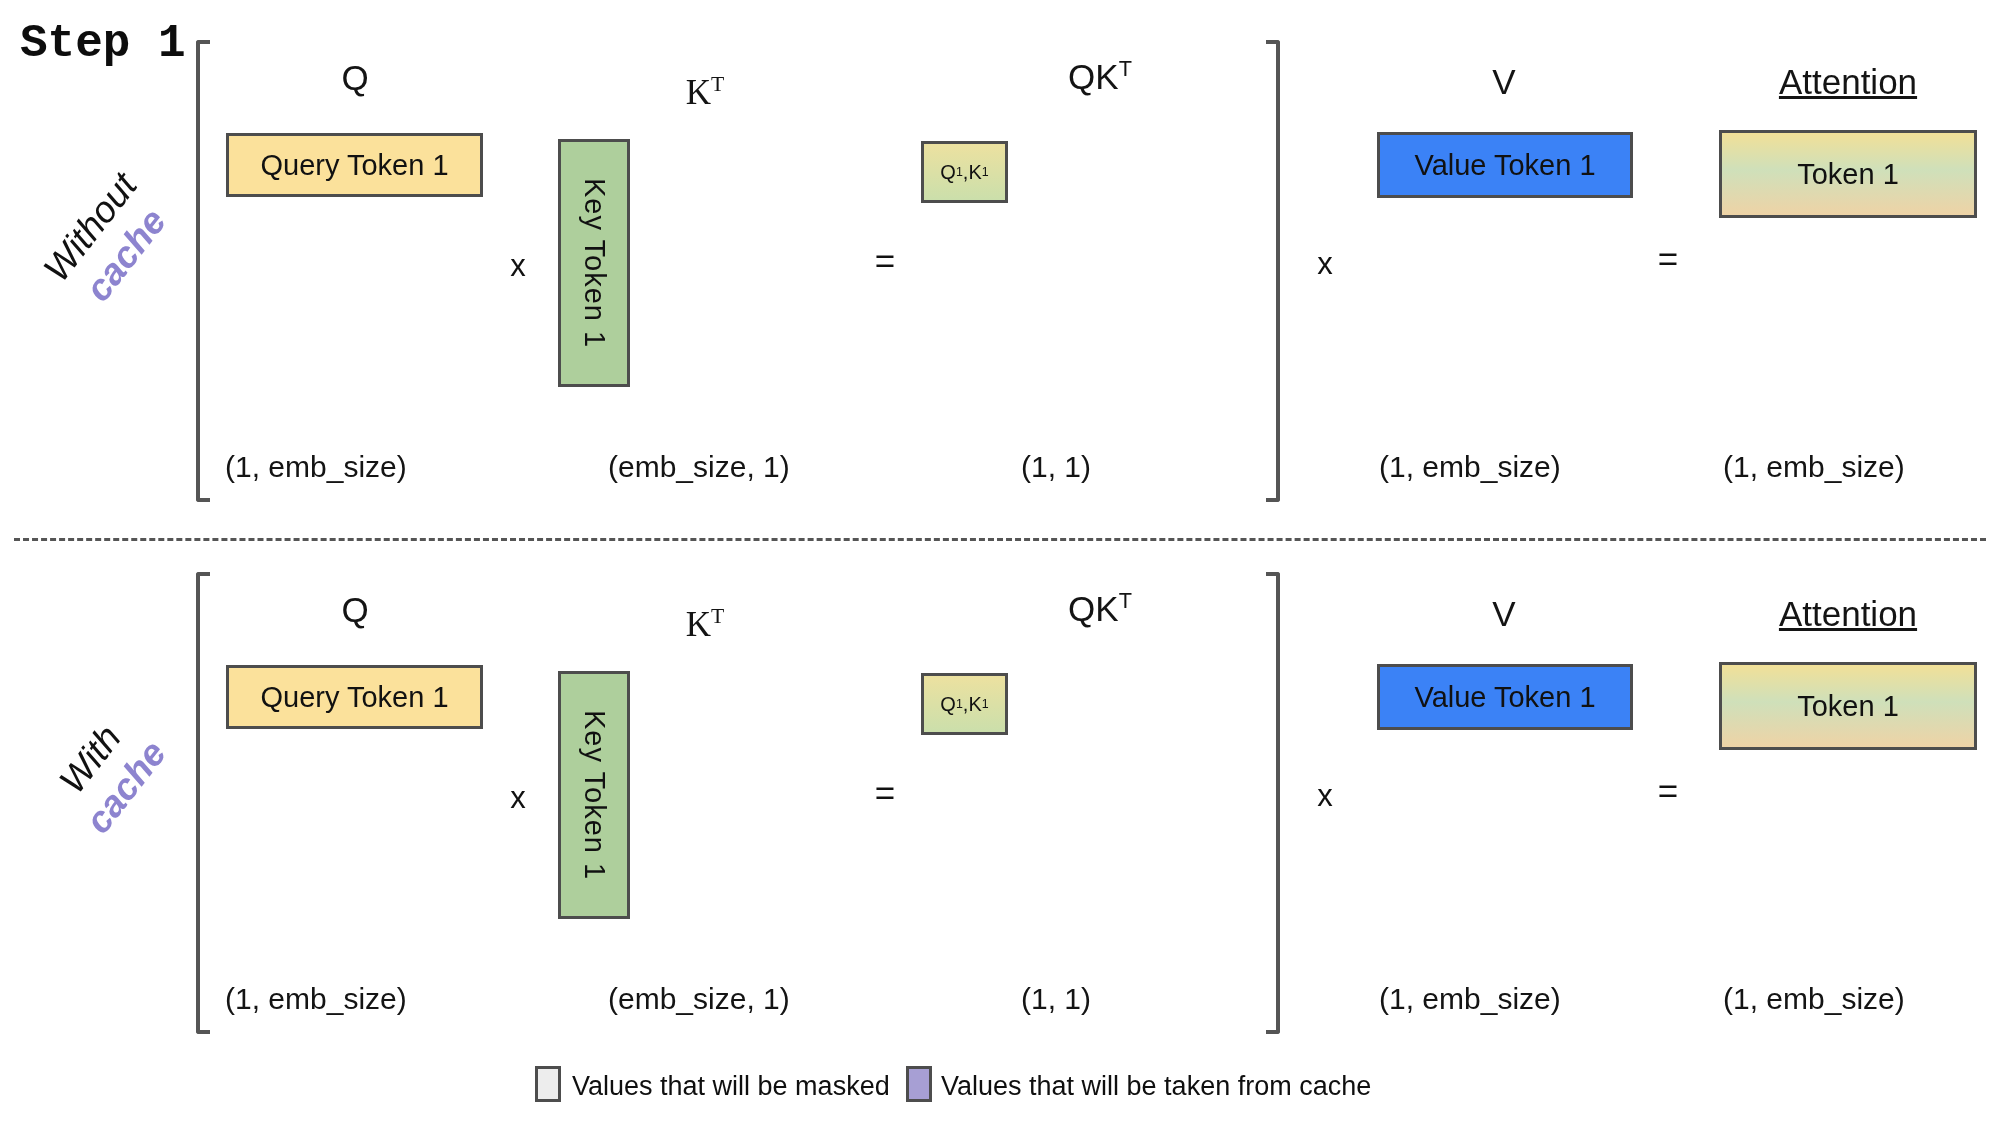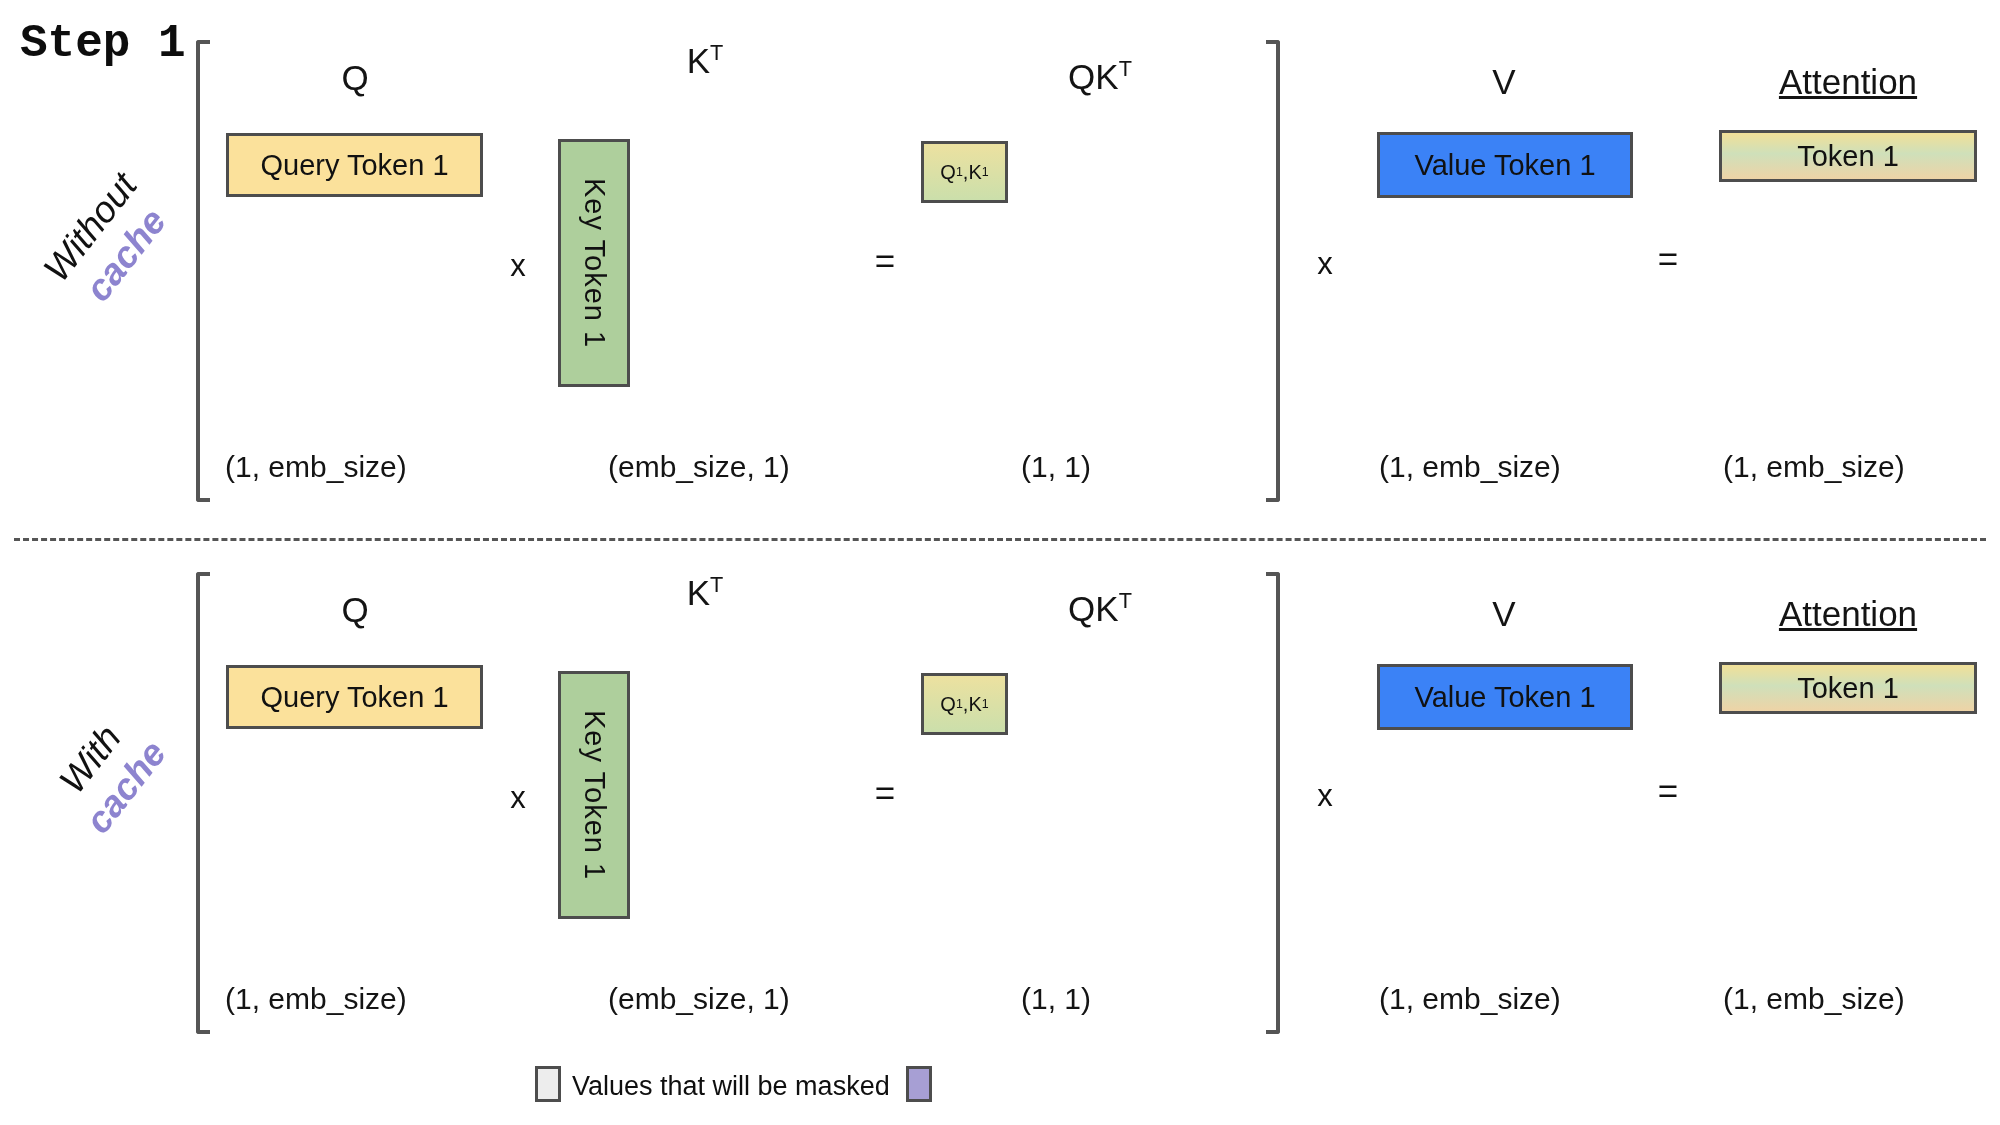--- a/index.html
+++ b/index.html
@@ -22,37 +22,37 @@
   .side-label .l1{display:block;color:#111;}
   .side-label .l2{display:block;color:#8d84cf;font-weight:bold;}
   
   .bracket{top:40px;height:462px;width:14px;box-sizing:border-box;}
   .bracket.open{left:196px;border-left:4px solid #555;border-top:4px solid #555;border-bottom:4px solid #555;border-radius:3px 0 0 3px;}
   .bracket.close{left:1266px;border-right:4px solid #555;border-top:4px solid #555;border-bottom:4px solid #555;border-radius:0 3px 3px 0;}
   
   .hdr{text-align:center;font-size:35px;color:#141414;}
   .hdr sup{font-size:0.62em;}
   .hdr.q{left:255px;top:58px;width:200px;}
-  .hdr.k{left:605px;top:40px;width:200px;}
+  .hdr.k{left:605px;top:72px;width:200px;font-family:Liberation Serif, serif;}
   .hdr.qk{left:1000px;top:56px;width:200px;}
   .hdr.v{left:1404px;top:62px;width:200px;}
   .hdr.attn{left:1718px;top:62px;width:260px;text-decoration:underline;}
   
   .box{
     border:3px solid #4d4d4d;box-sizing:border-box;
     display:flex;align-items:center;justify-content:center;
     font-size:29px;color:#111;
   }
   .box-query{left:226px;top:133px;width:257px;height:64px;background:#fbe19b;}
   .box-key{left:558px;top:139px;width:72px;height:248px;background:#aecf9c;}
   .box-key .vtext{writing-mode:vertical-rl;letter-spacing:1px;}
   .box-qk{left:921px;top:141px;width:87px;height:62px;background:linear-gradient(180deg,#ece1a0 0%,#cbdfab 100%);font-size:20px;border-width:3px;}
   .box-qk sub{font-size:0.62em;}
   .box-value{left:1377px;top:132px;width:256px;height:66px;background:#3b82f6;}
-  .box-attn{left:1719px;top:130px;width:258px;height:52px;background:linear-gradient(180deg,#f1e098 0%,#cfe0ba 45%,#eed3a6 100%);}
+  .box-attn{left:1719px;top:130px;width:258px;height:88px;background:linear-gradient(180deg,#f1e098 0%,#cfe0ba 45%,#eed3a6 100%);}
   
   .op{text-align:center;font-size:31px;color:#111;}
   .op.mul1{left:488px;top:248px;width:60px;}
   .op.eq1{left:855px;top:241px;width:60px;font-size:35px;}
   .op.mul2{left:1295px;top:246px;width:60px;}
   .op.eq2{left:1638px;top:239px;width:60px;font-size:35px;}
   
   .dim{top:450px;font-size:30px;color:#141414;}
   .dim.q{left:225px;width:250px;}
   .dim.k{left:608px;width:250px;}
@@ -159,15 +159,16 @@
     <div class="abs dim q">(1, emb_size)</div>
     <div class="abs dim k">(emb_size, 1)</div>
     <div class="abs dim qk">(1, 1)</div>
     <div class="abs dim v">(1, emb_size)</div>
     <div class="abs dim attn">(1, emb_size)</div>
   </div>
 
   <div class="abs legend-swatch masked"></div>
   <div class="abs legend-label masked">Values that will be masked</div>
   <div class="abs legend-swatch cache"></div>
+  <div class="abs legend-label cache">Values that will be taken from cache</div>
 
 
 </div>
 
 </body></html>

